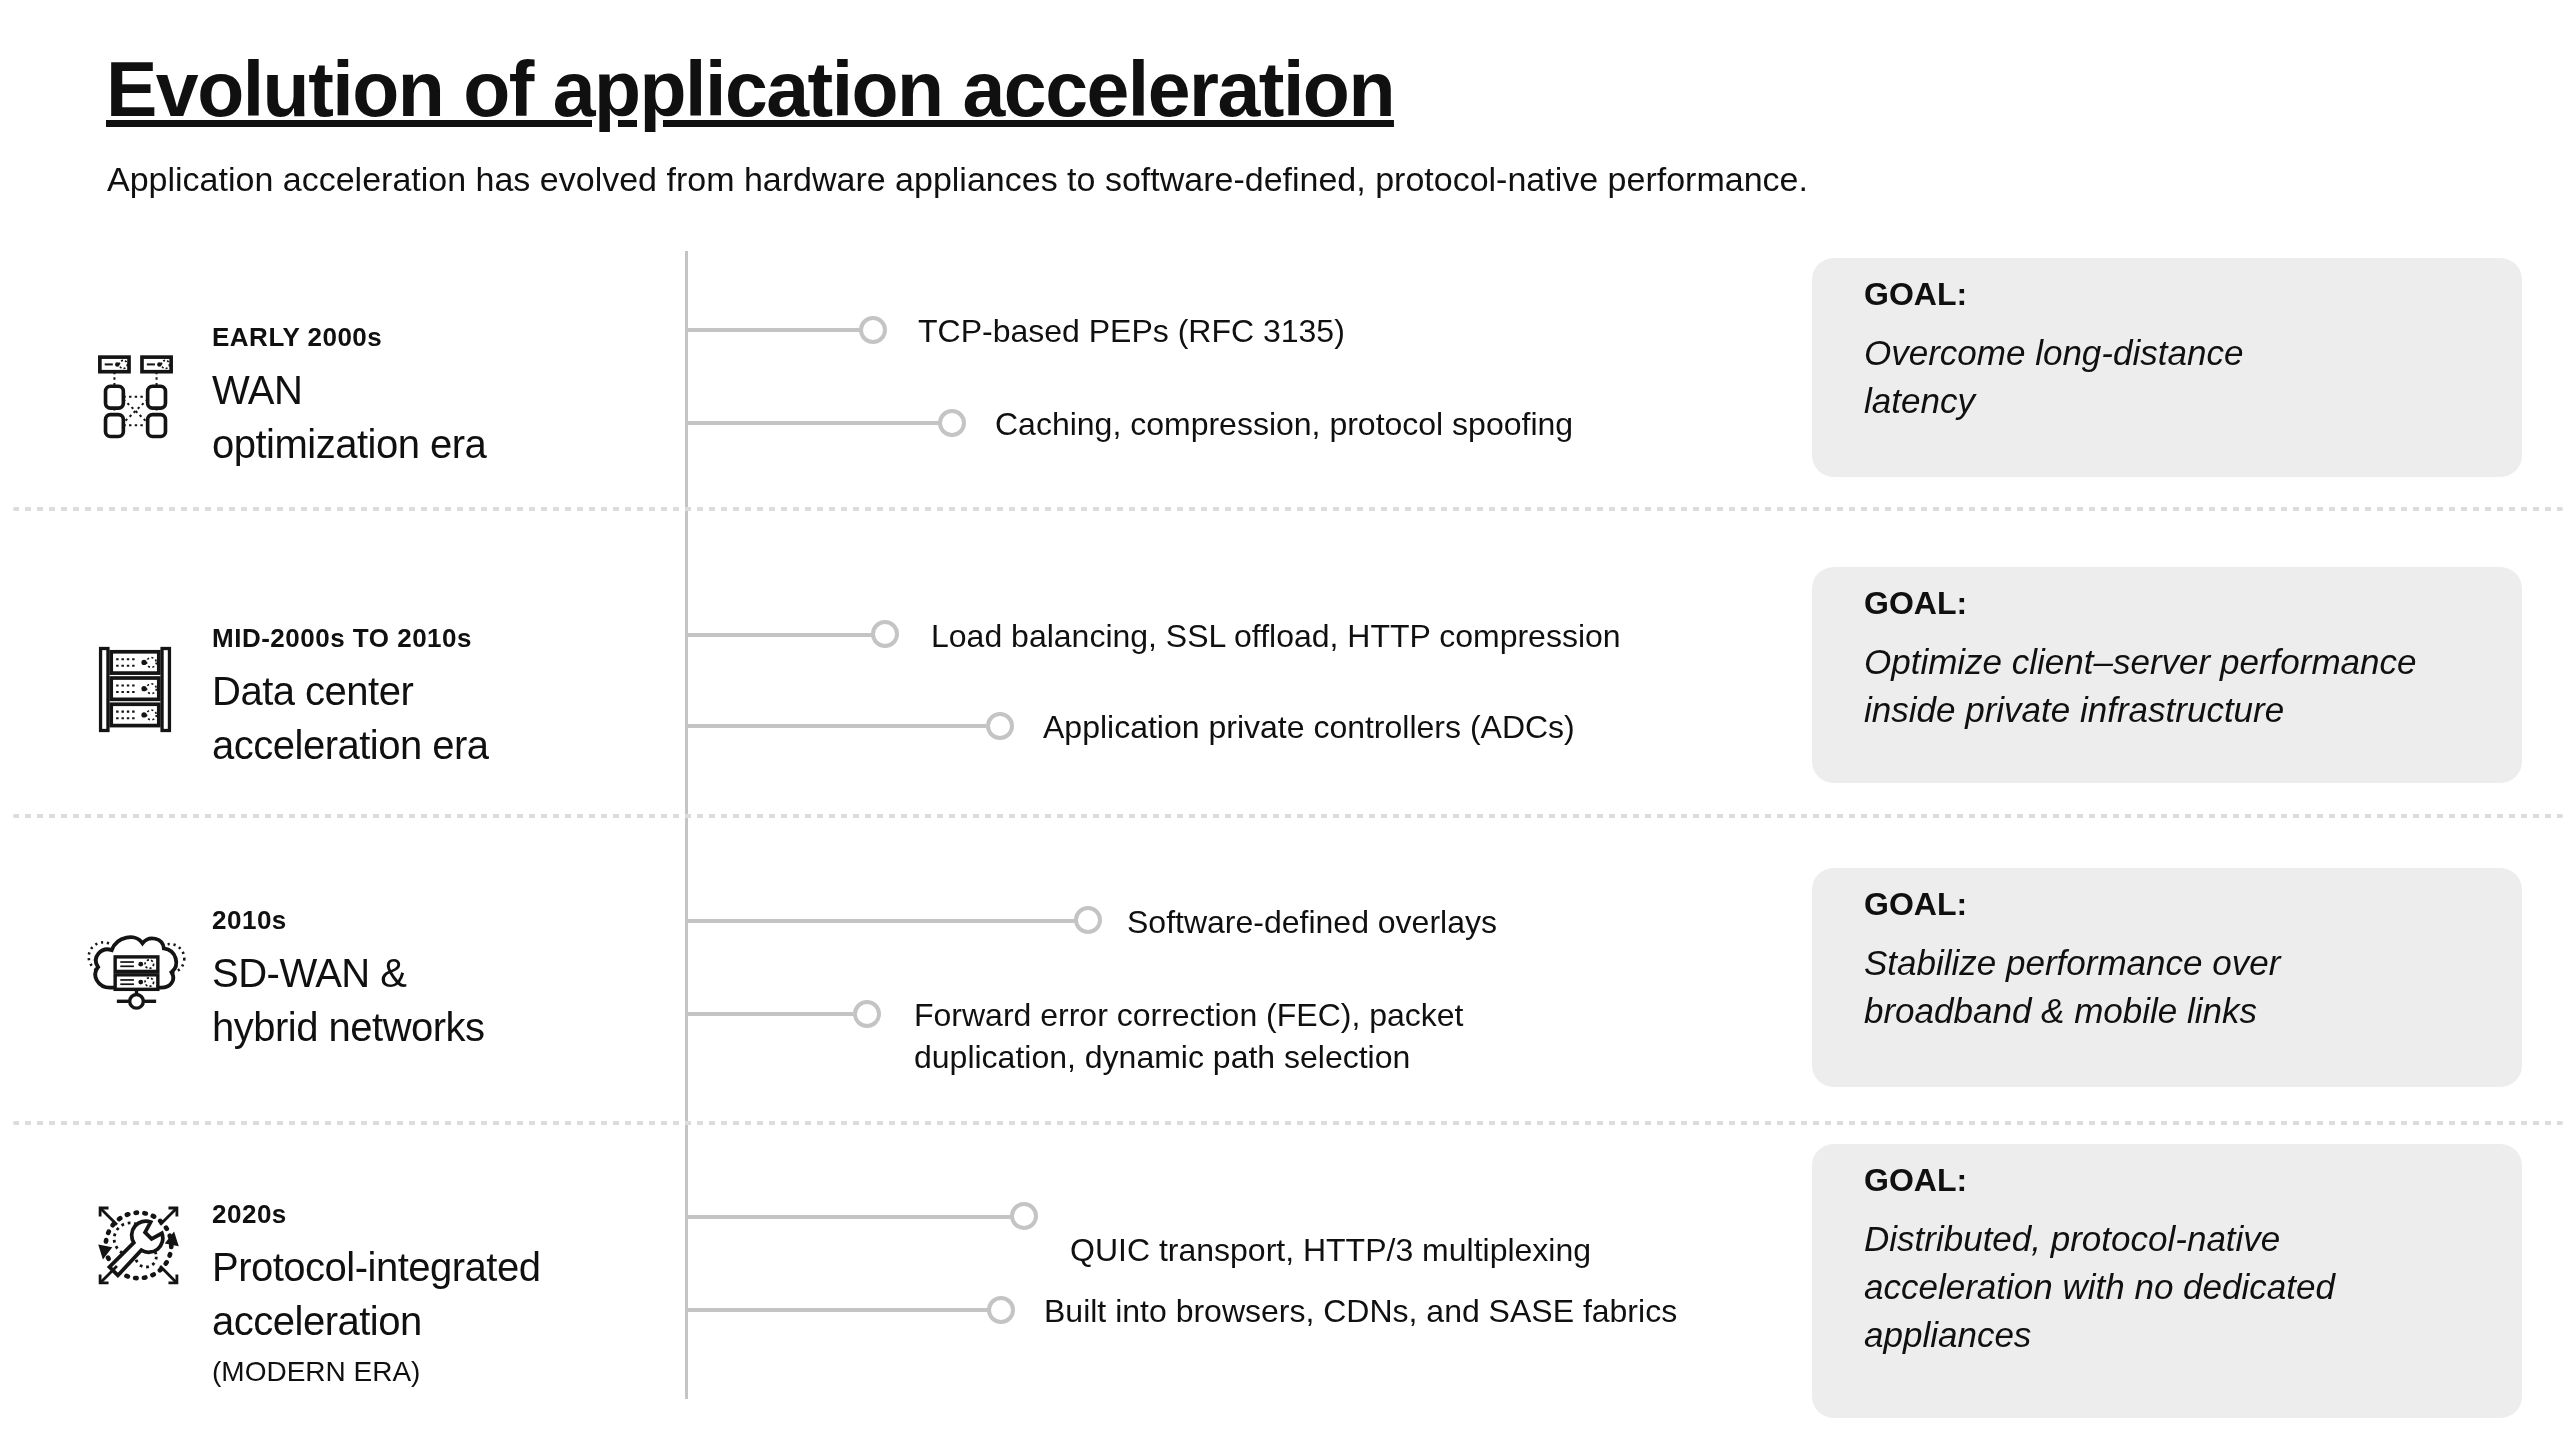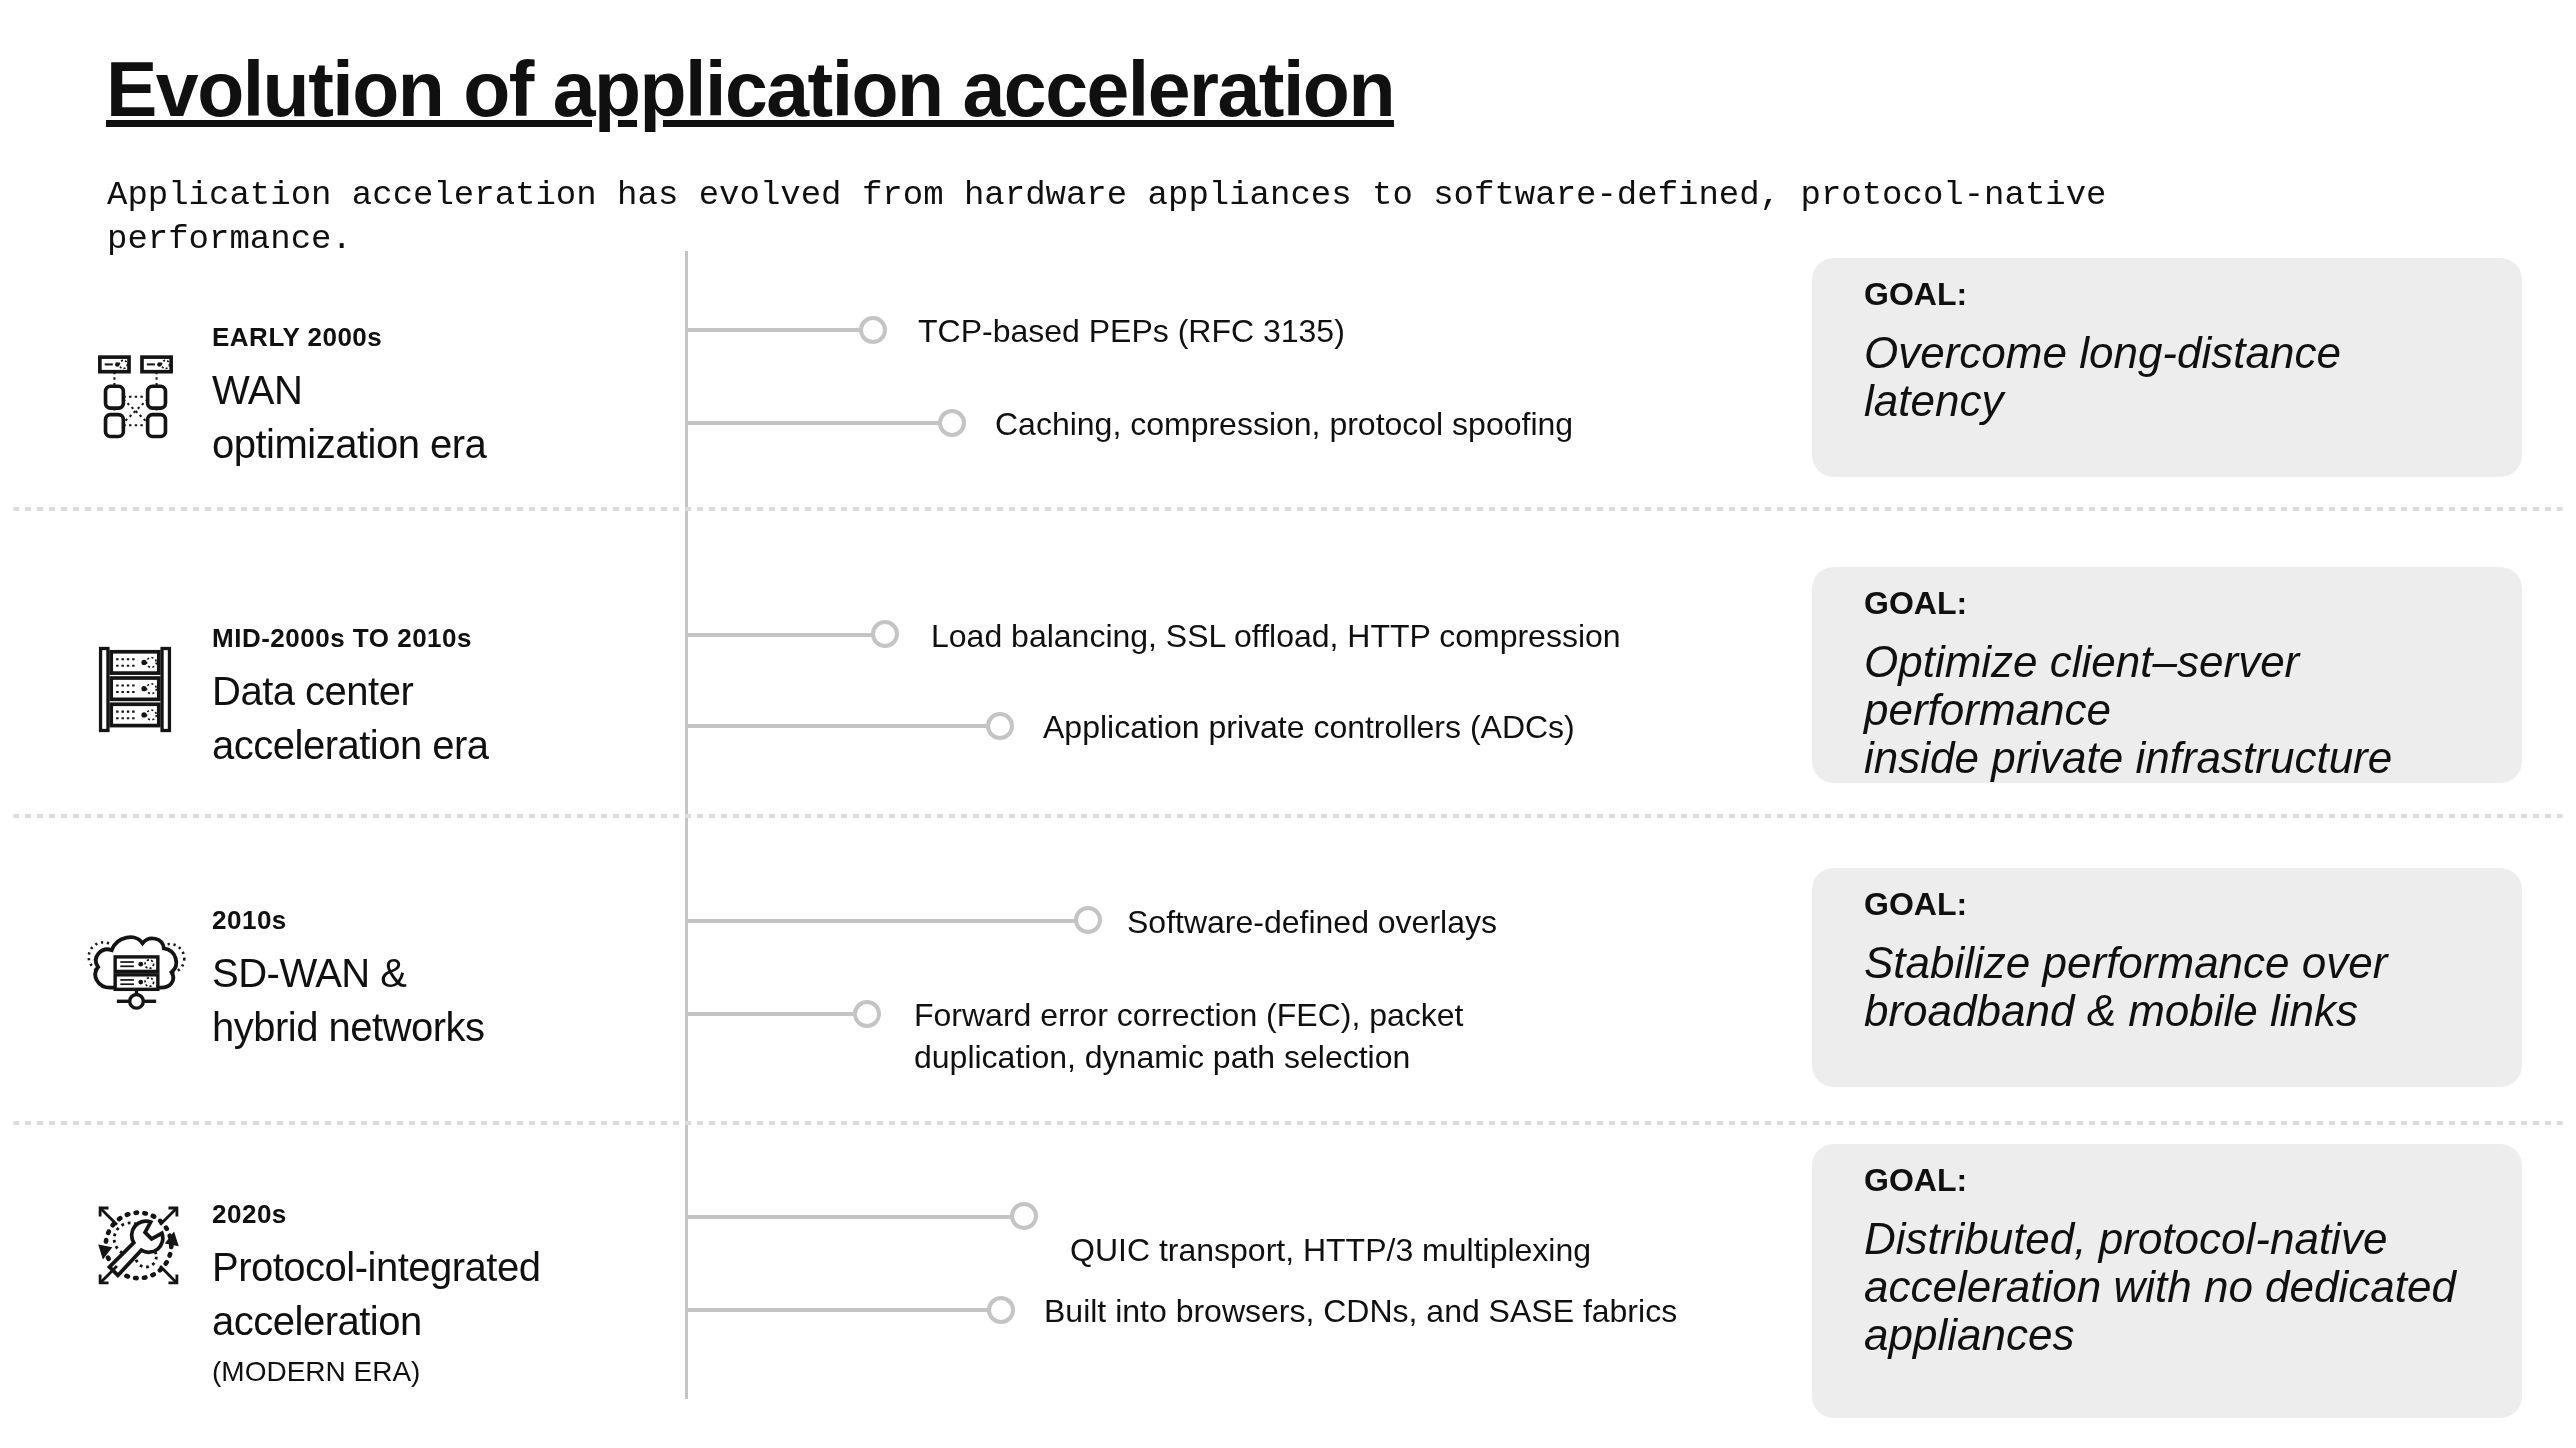--- a/index.html
+++ b/index.html
@@ -9,22 +9,22 @@
     font-family:"Liberation Sans", sans-serif;
   }
   .abs{position:absolute;}
   .preline{white-space:pre-line;}
 
   .page-title{
     left:106px;top:45px;width:1752px;
     font-size:77px;font-weight:700;letter-spacing:-1.5px;line-height:1.15;text-decoration:underline;
   }
   .page-subtitle{
-    left:107px;top:173px;width:2164px;
-    font-size:34px;line-height:1.3;font-family:Liberation Mono, monospace;
+    left:107px;top:157px;width:2164px;
+    font-size:34px;line-height:1.3;
   }
 
   .timeline-line{
     left:685px;top:251px;width:3.1px;height:1148px;background:#c4c4c4;
   }
   .separator{
     left:13px;width:2550px;height:4.1px;
     background-image:repeating-linear-gradient(to right,#dcdcdc 0 6.2px,transparent 6.2px 12px);
     border-radius:2.1px;
   }
@@ -39,21 +39,21 @@
     width:28px;height:28px;box-sizing:border-box;border:4.1px solid #c4c4c4;
     border-radius:50%;background:#ffffff;
   }
   .bullet-text{font-size:32px;line-height:42px;}
 
   .goal-box{
     left:1812px;width:710px;background:#ededee;border-radius:21.6px;
     padding:18px 52px;box-sizing:border-box;
   }
   .goal-kicker{font-size:32px;font-weight:700;}
-  .goal-text{font-size:44px;font-style:italic;line-height:48px;margin-top:15.5px;}
+  .goal-text{font-size:35px;font-style:italic;line-height:48px;margin-top:15.5px;}
 
   .icon svg{display:block;width:100%;height:100%;}
 </style>
 </head>
 <body>
 
 <div class="abs page-title">Evolution of application acceleration</div>
 <div class="abs page-subtitle">Application acceleration has evolved from hardware appliances to software-defined, protocol-native performance.</div>
 
 <div class="abs timeline-line"></div>

